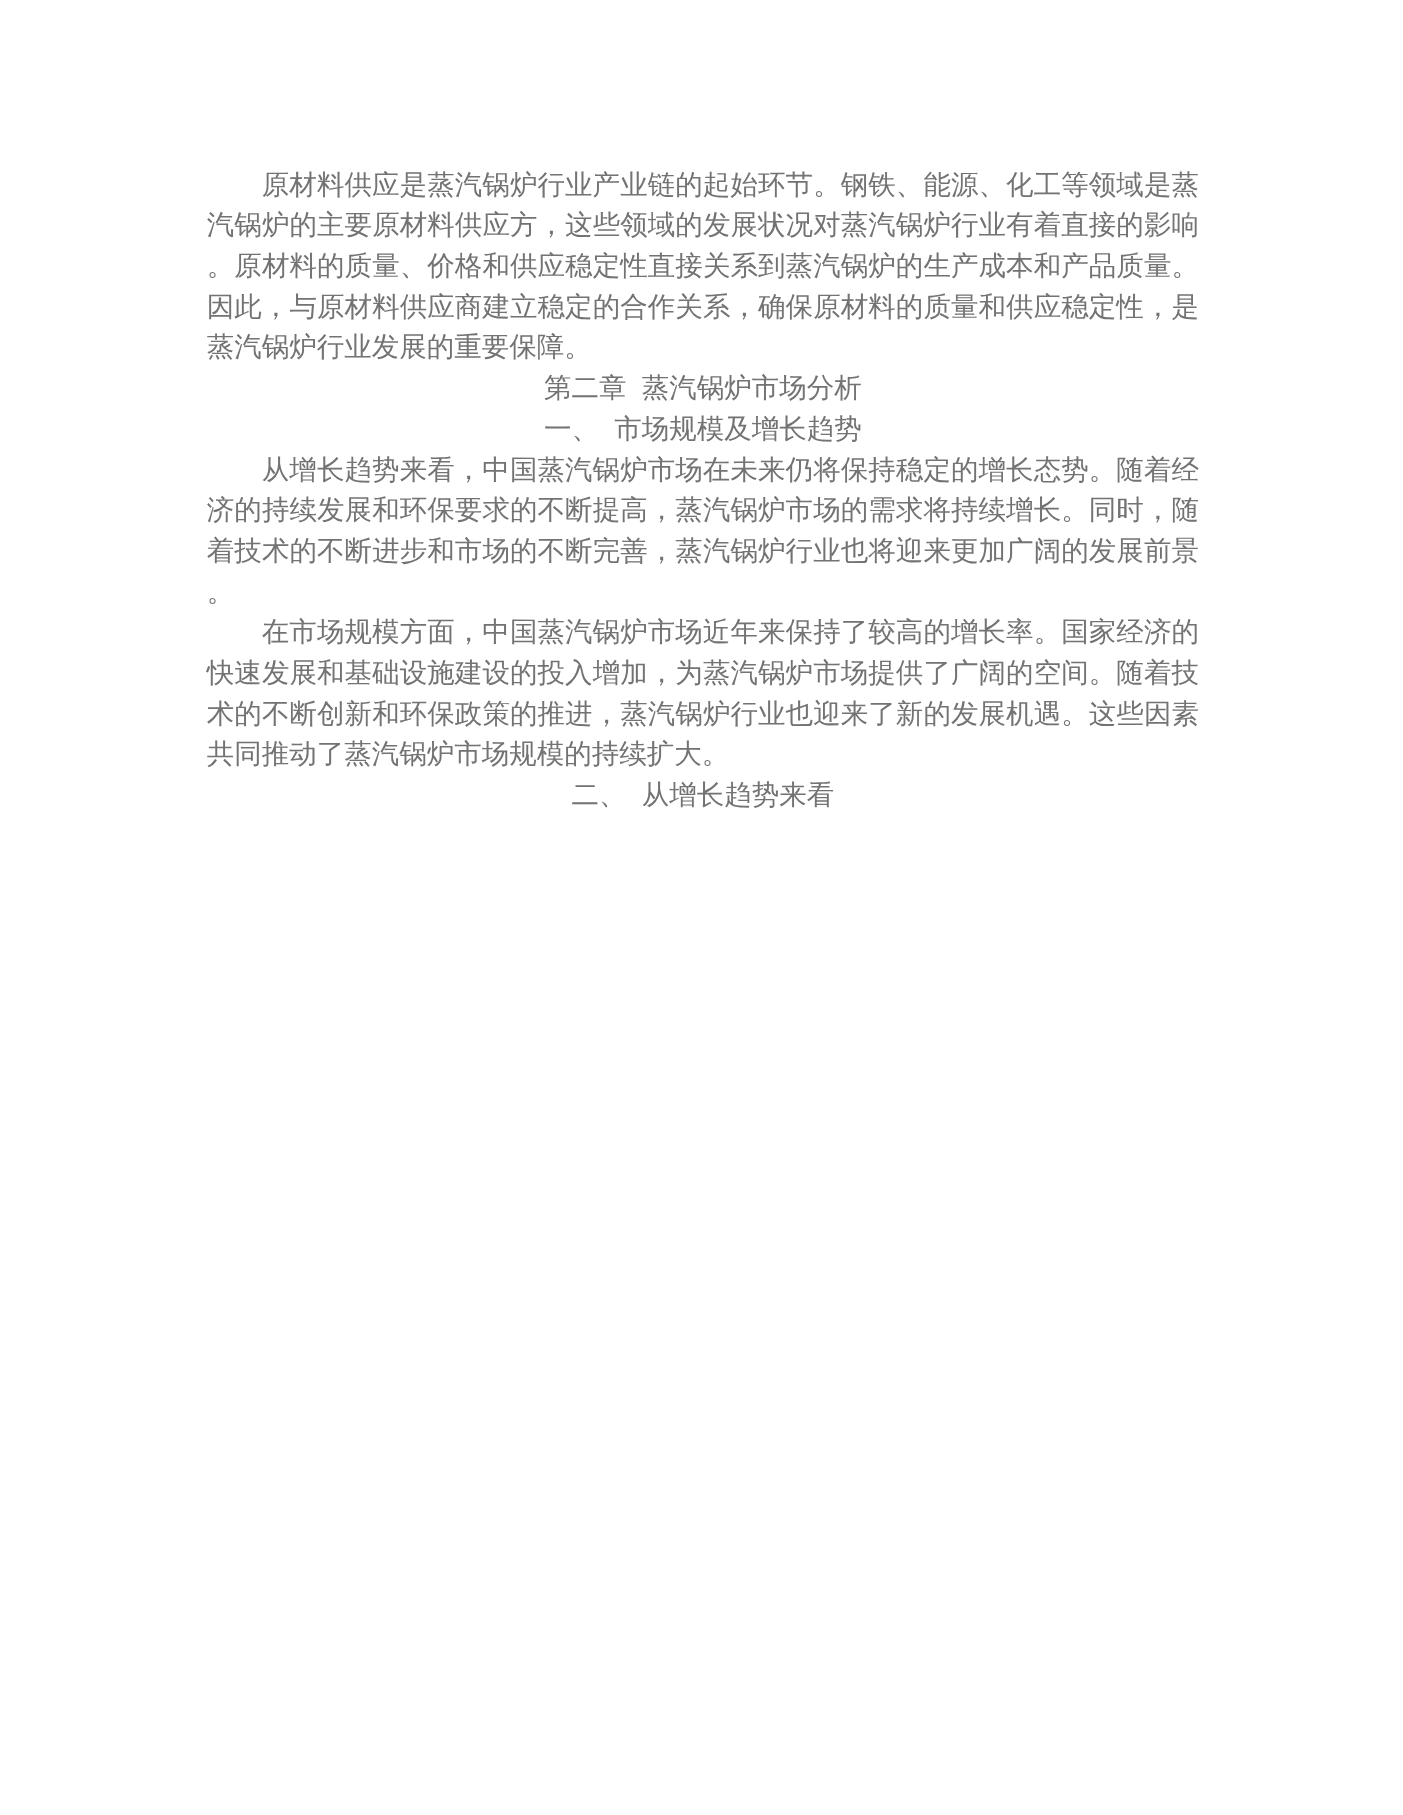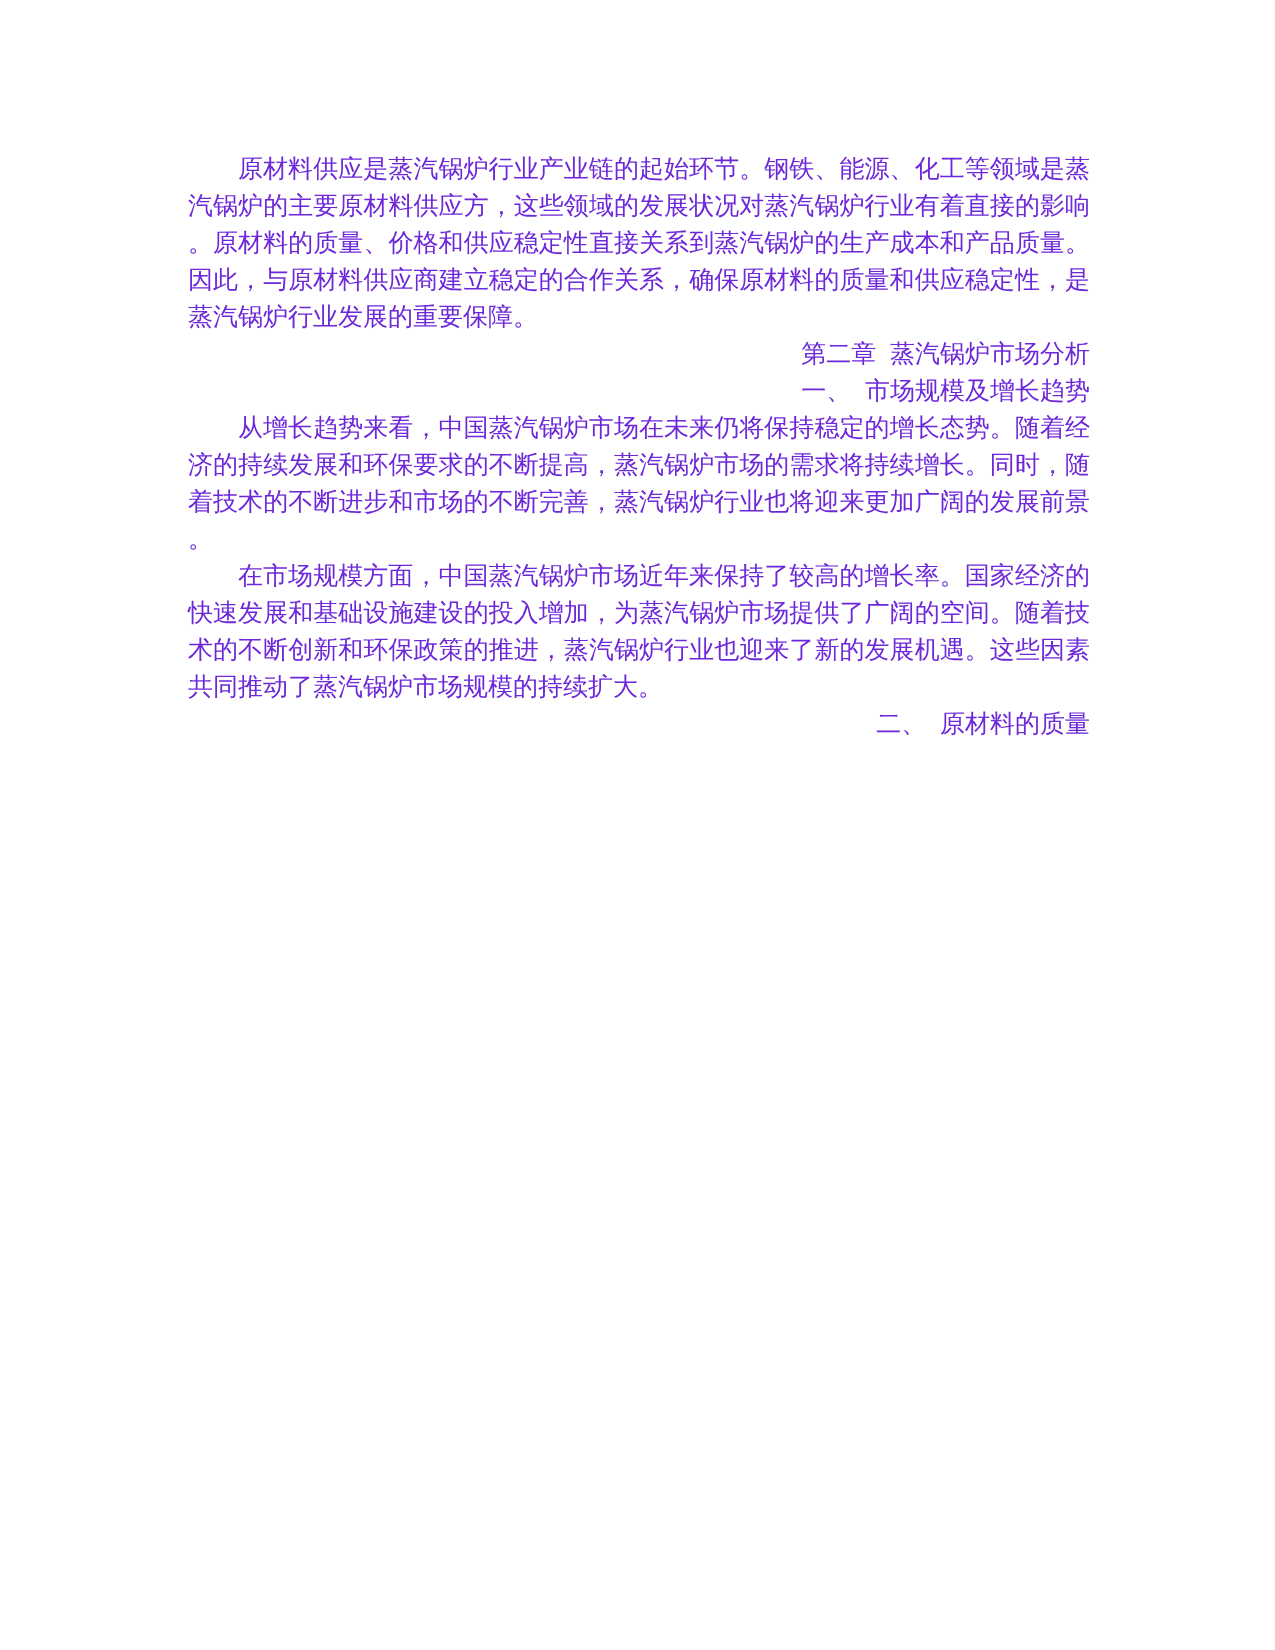--- a/index.html
+++ b/index.html
@@ -14,33 +14,33 @@
     overflow: hidden;
   }
   .page-content {
     position: absolute;
     left: 188px;
     top: 150px;
     width: 902px;
     font-family: "Liberation Serif", "DejaVu Serif", serif;
     font-size: 25px;
     line-height: 37px;
-    color: #6d28d9;
+    color: #737373;
   }
   .page-content p {
     margin: 0;
     padding: 0;
     text-indent: 2em;
     text-align: justify;
     word-break: break-all;
     line-break: anywhere;
   }
   .page-content p.heading {
     text-indent: 0;
-    text-align: right;
+    text-align: center;
     word-break: normal;
     line-break: auto;
   }
   .heading .num {
     display: inline-block;
     margin-right: 0.55em;
   }
 </style>
 </head>
 <body>
@@ -54,16 +54,16 @@
   </p>
 
   <p class="heading">
     <span class="num">一、</span><span>市场规模及增长趋势</span>
   </p>
 
   <p>从增长趋势来看，中国蒸汽锅炉市场在未来仍将保持稳定的增长态势。随着经济的持续发展和环保要求的不断提高，蒸汽锅炉市场的需求将持续增长。同时，随着技术的不断进步和市场的不断完善，蒸汽锅炉行业也将迎来更加广阔的发展前景。</p>
   <p>在市场规模方面，中国蒸汽锅炉市场近年来保持了较高的增长率。国家经济的快速发展和基础设施建设的投入增加，为蒸汽锅炉市场提供了广阔的空间。随着技术的不断创新和环保政策的推进，蒸汽锅炉行业也迎来了新的发展机遇。这些因素共同推动了蒸汽锅炉市场规模的持续扩大。</p>
 
   <p class="heading">
-    <span class="num">二、</span><span>原材料的质量</span>
+    <span class="num">二、</span><span>从增长趋势来看</span>
   </p>
 
 </div>
 
 </body></html>

